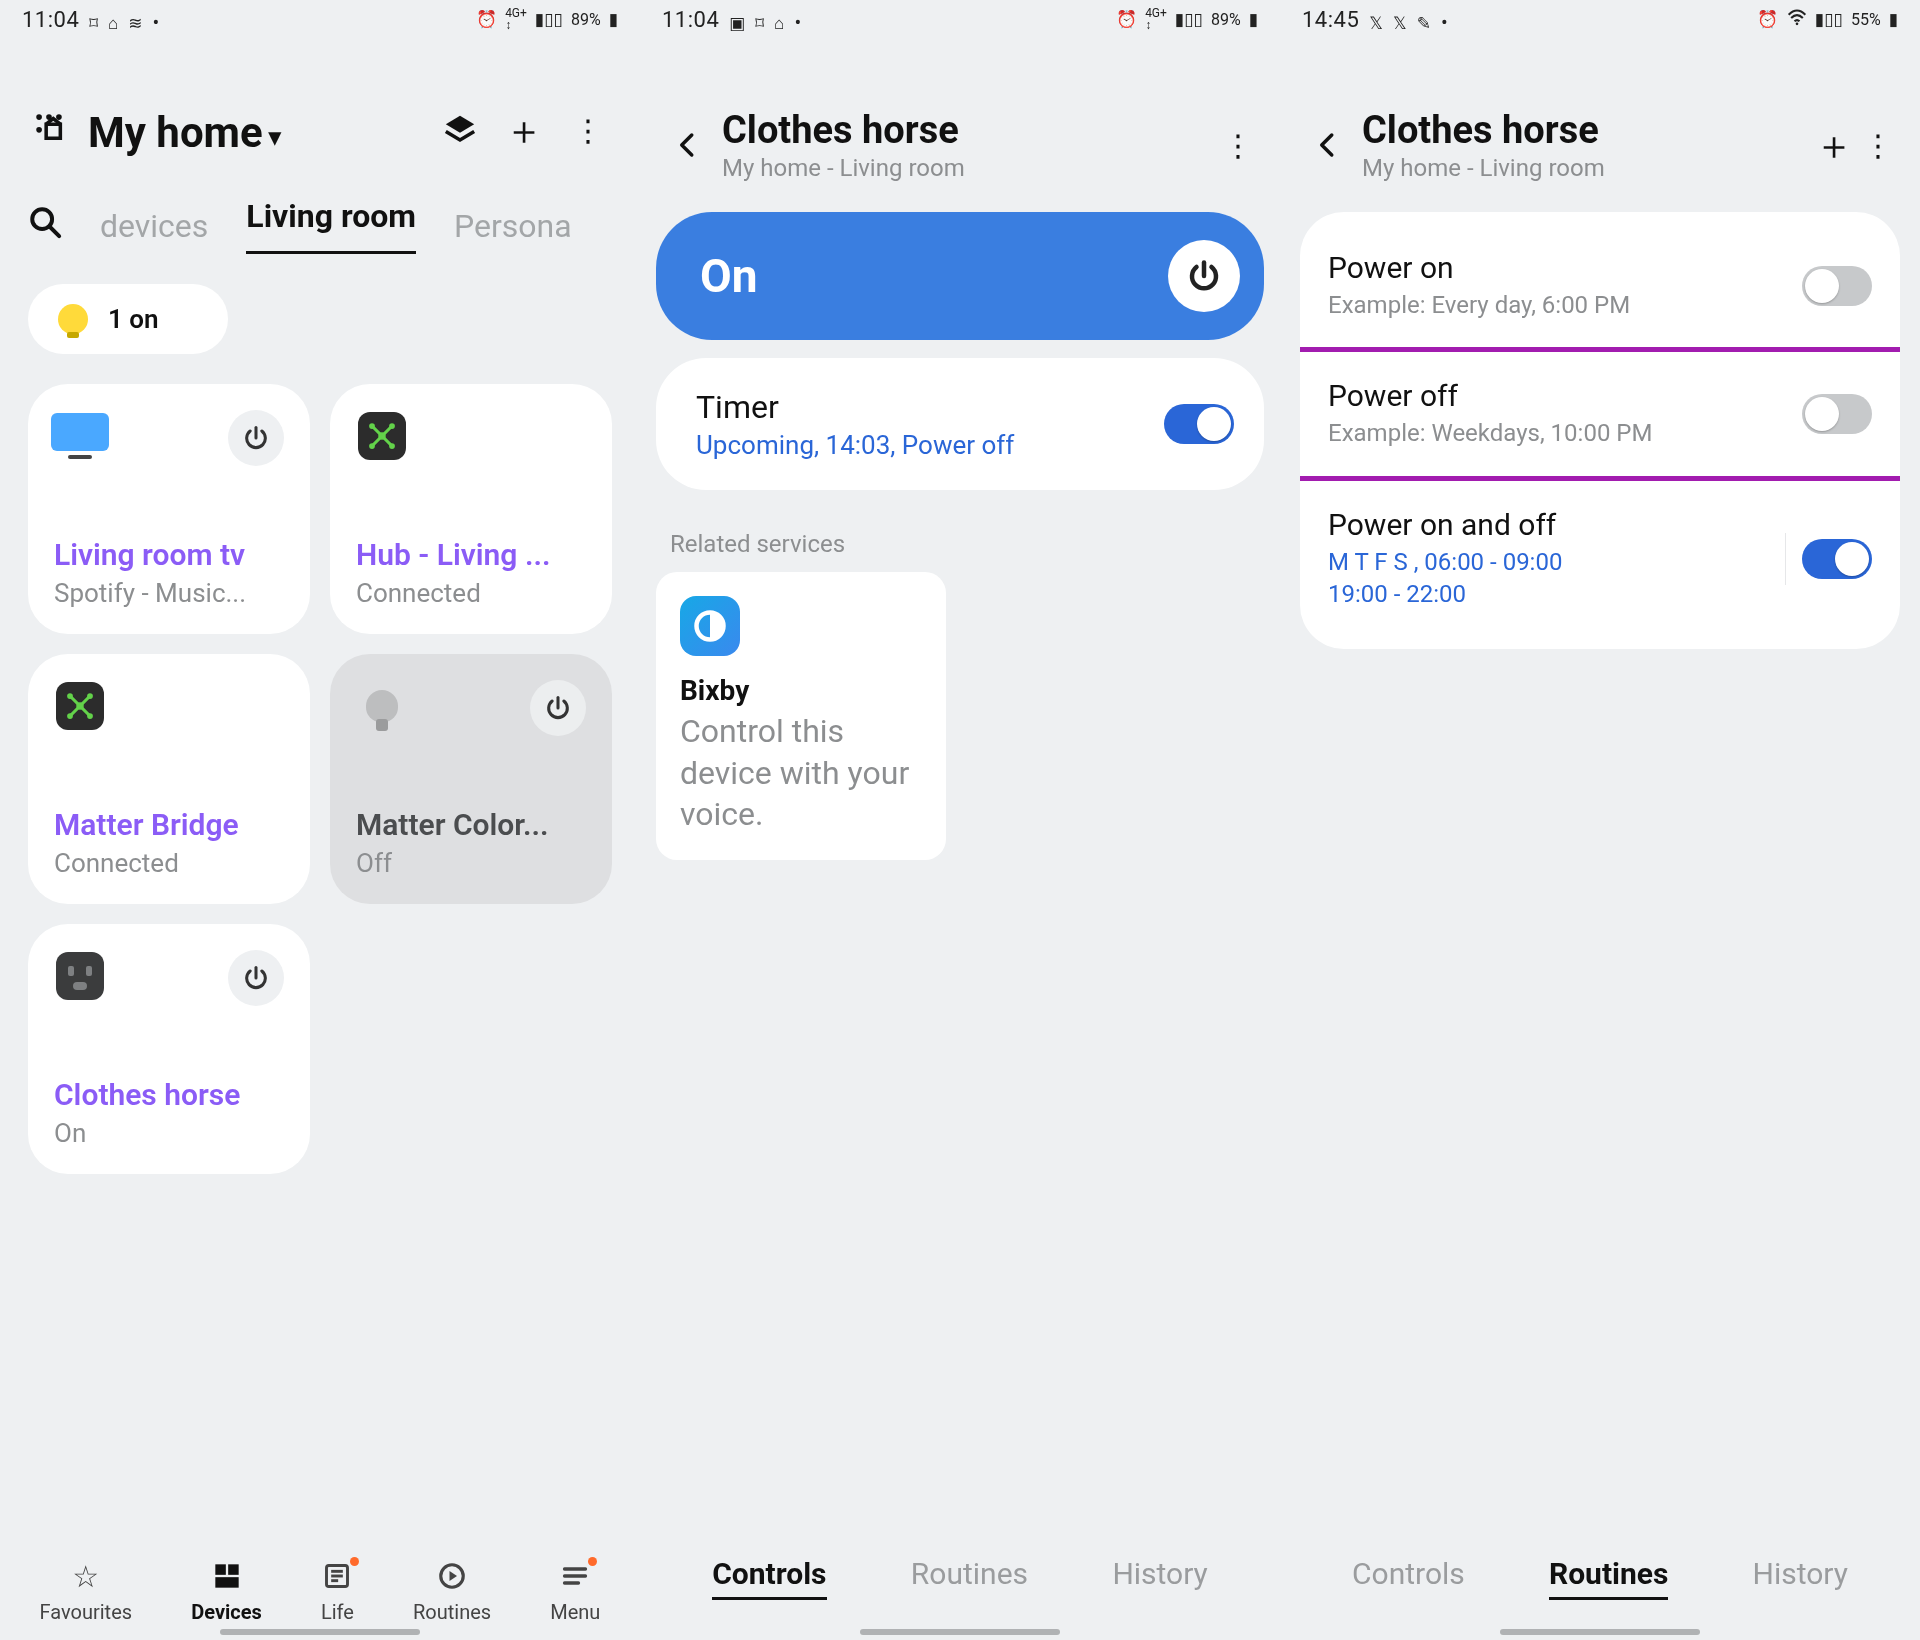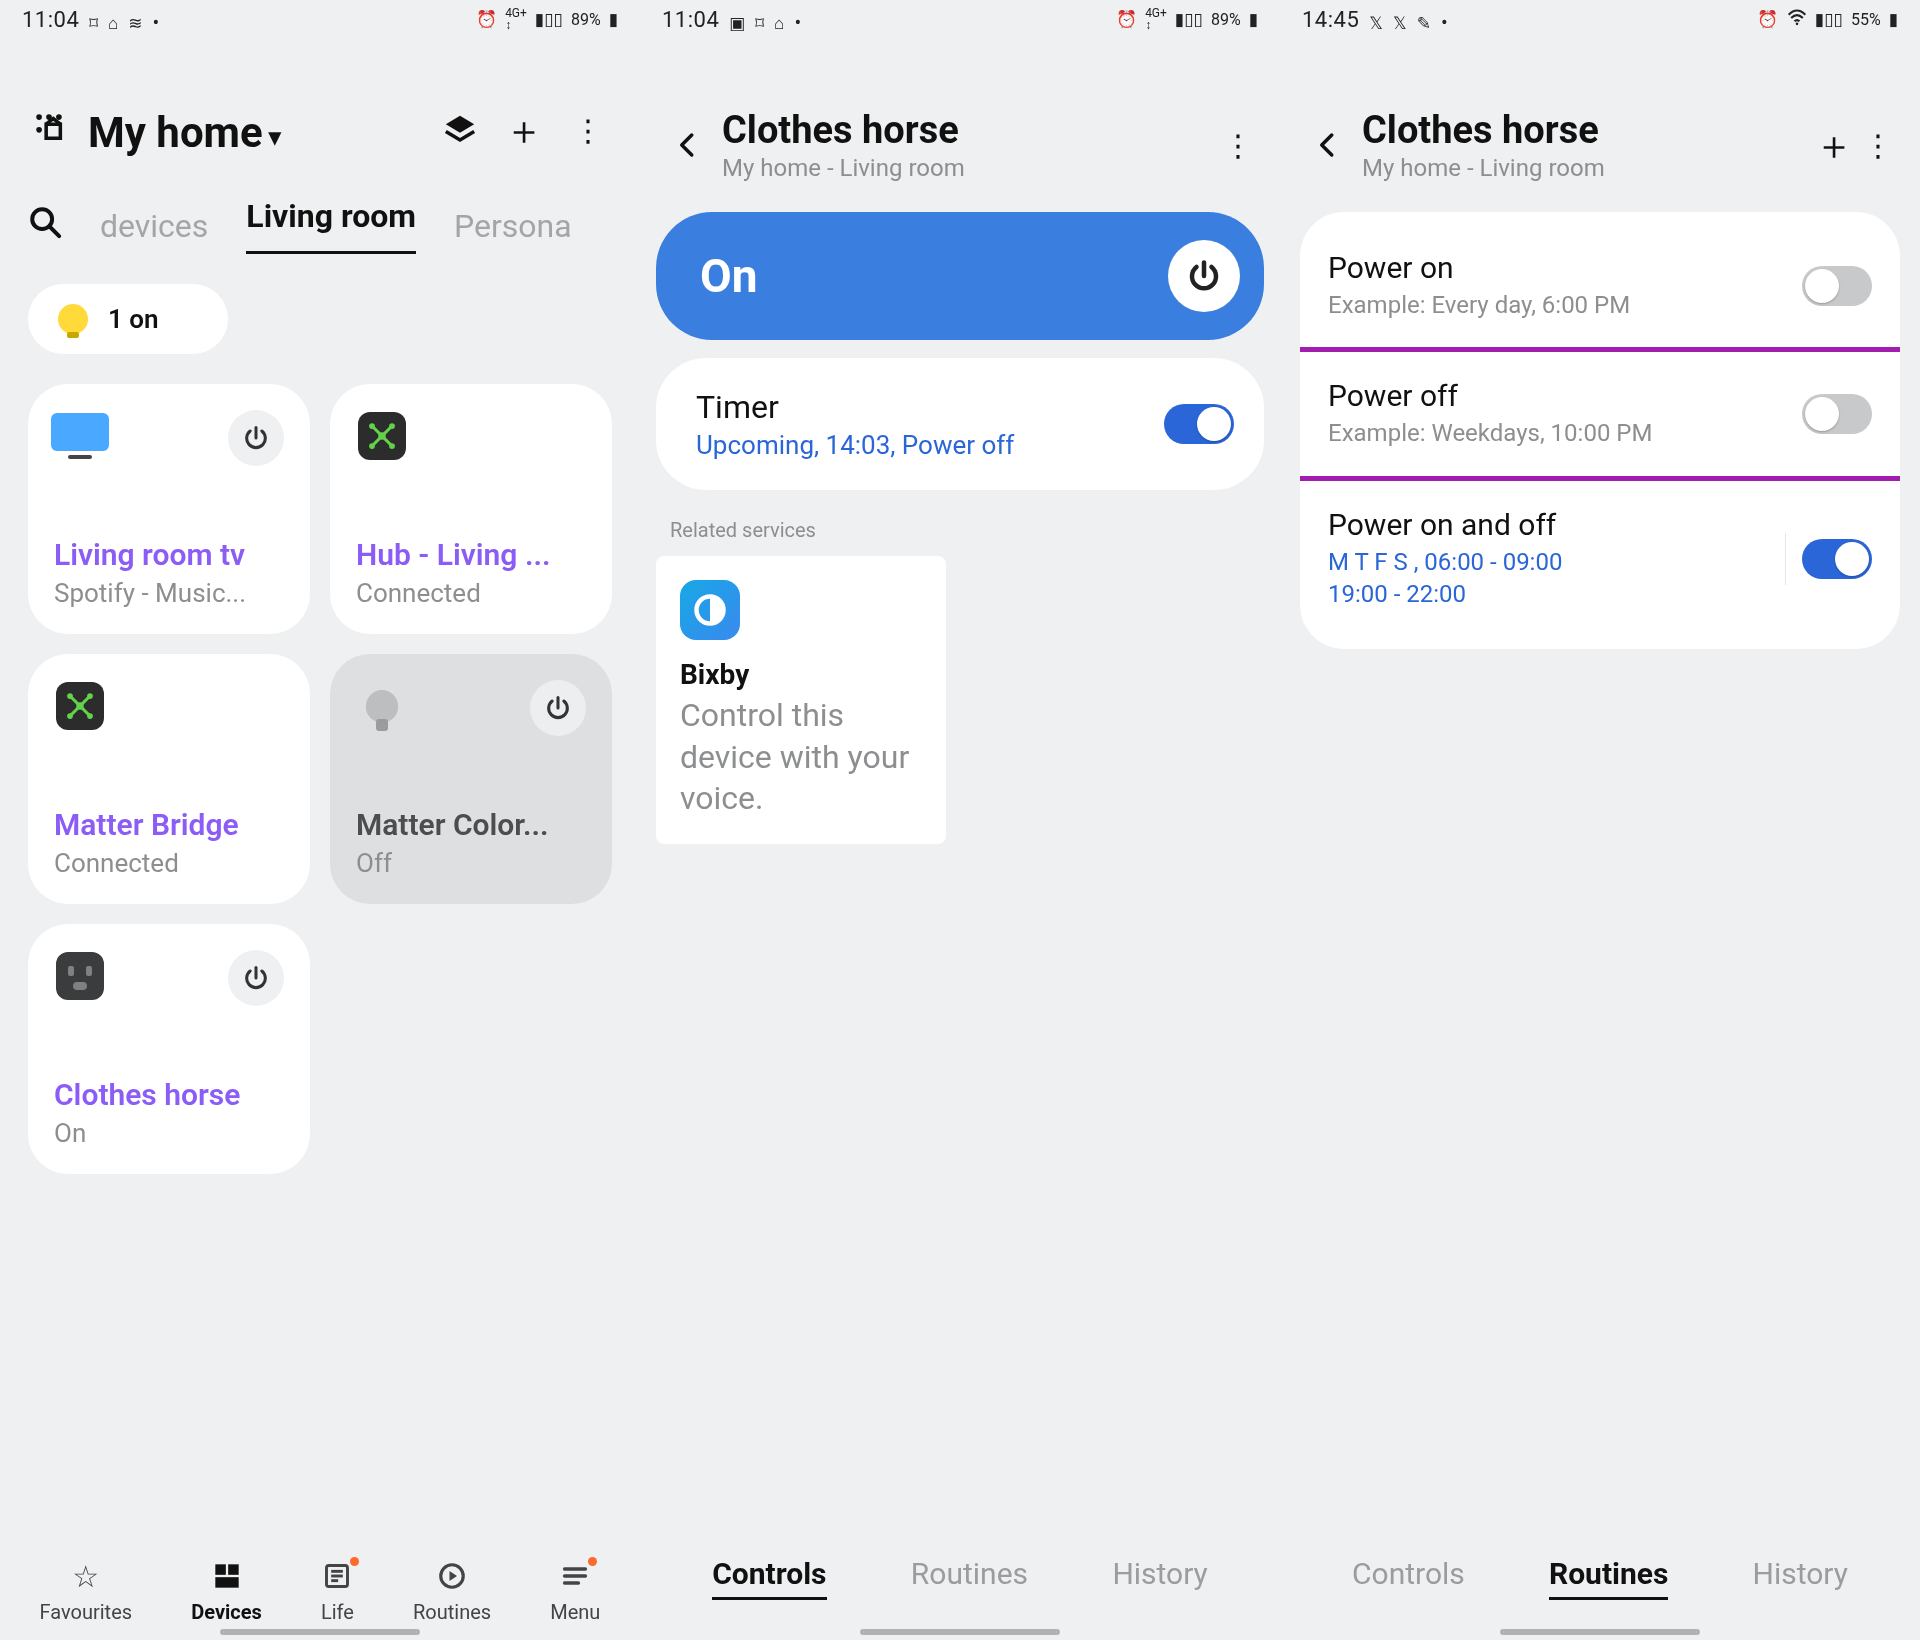--- a/index.html
+++ b/index.html
@@ -191,27 +191,27 @@
     position:absolute; top:3px; width:34px; height:34px; border-radius:50%; background:#fff;
     box-shadow:0 1px 2px rgba(0,0,0,.25);
   }
   .toggle.on { background:#2a66d7; }
   .toggle.on .knob { right:3px; }
   .toggle.off { background:#c7c9cb; }
   .toggle.off .knob { left:3px; }
 
   .section-label {
     padding: 0 30px 14px;
-    font-size:20px; color:#8c8e90;
+    font-size:24px; color:#8c8e90;margin-top:12px;
   }
   .bixby-card {
     margin: 0 16px;
     width:290px;
     background:#fff;
-    border-radius:8px;
+    border-radius:21px;
     padding:24px;
   }
   .bixby-icon {
     width:60px; height:60px; border-radius:16px;
     background: linear-gradient(135deg,#17a8e6,#3a89ee);
     display:flex; align-items:center; justify-content:center;
     margin-bottom:18px;
   }
   .bixby-name { font-size:28px; font-weight:700; }
   .bixby-desc { font-size:32px; color:#8c8e90; margin-top:4px; line-height:1.3;}

